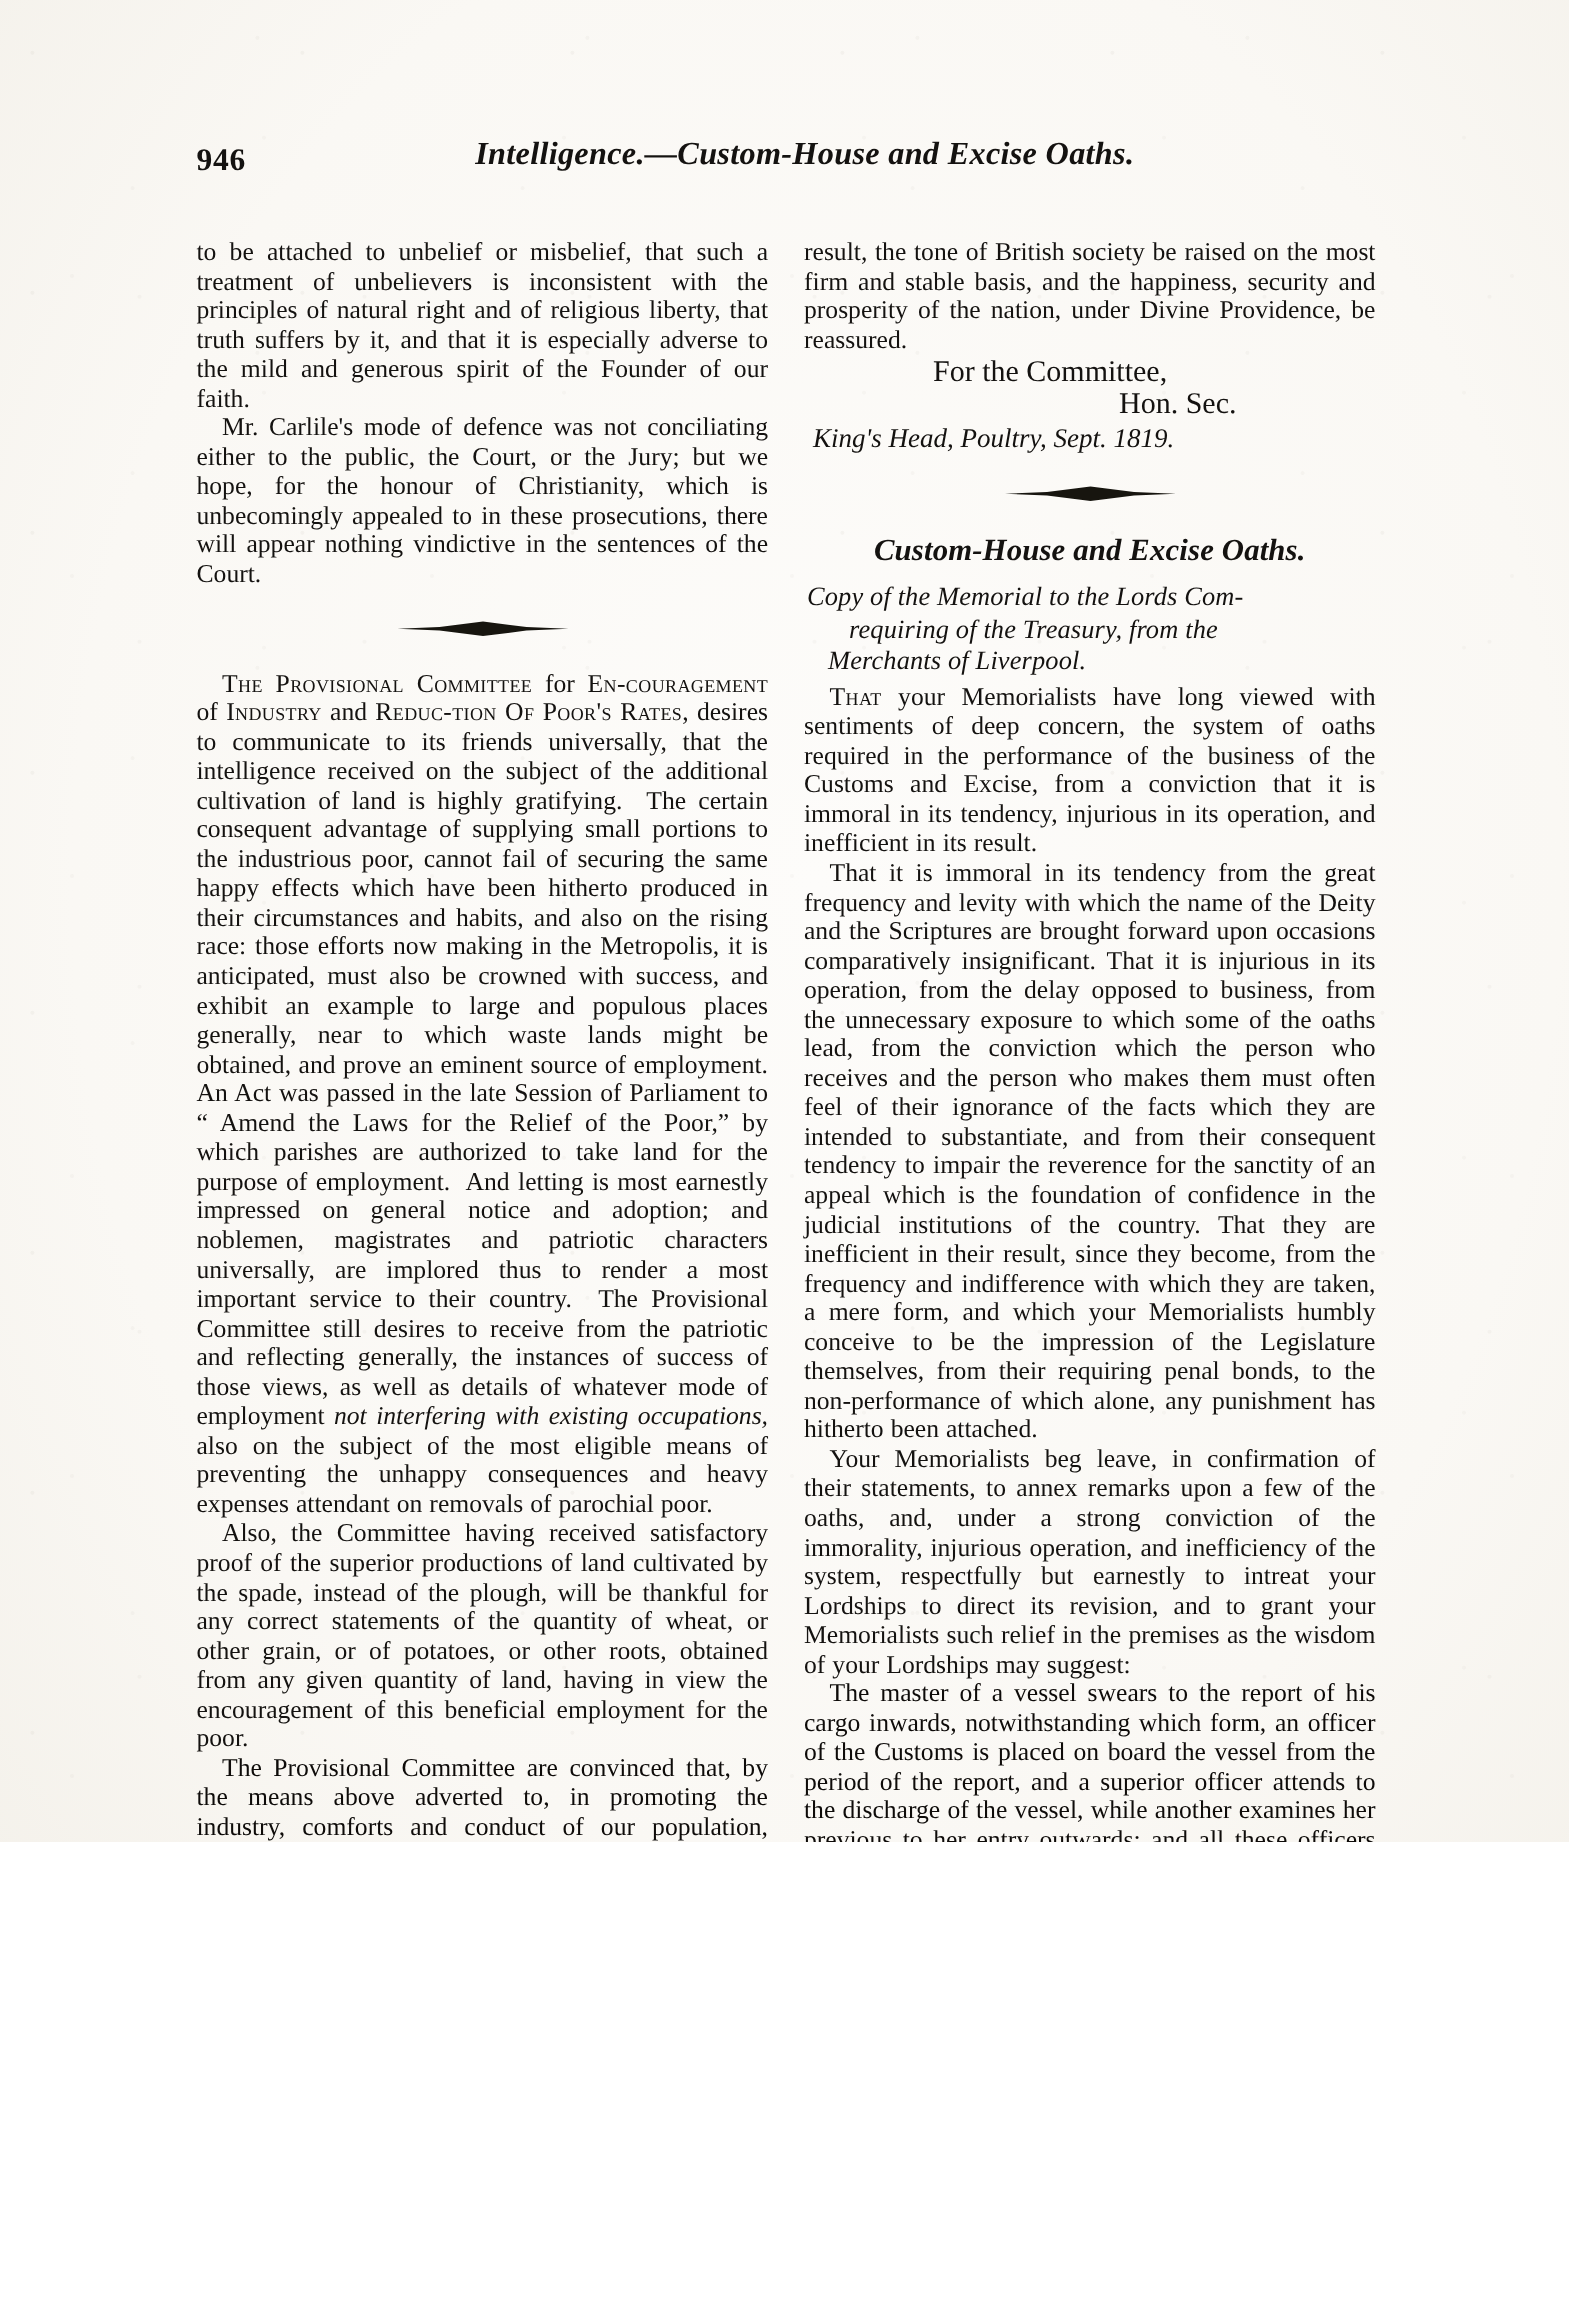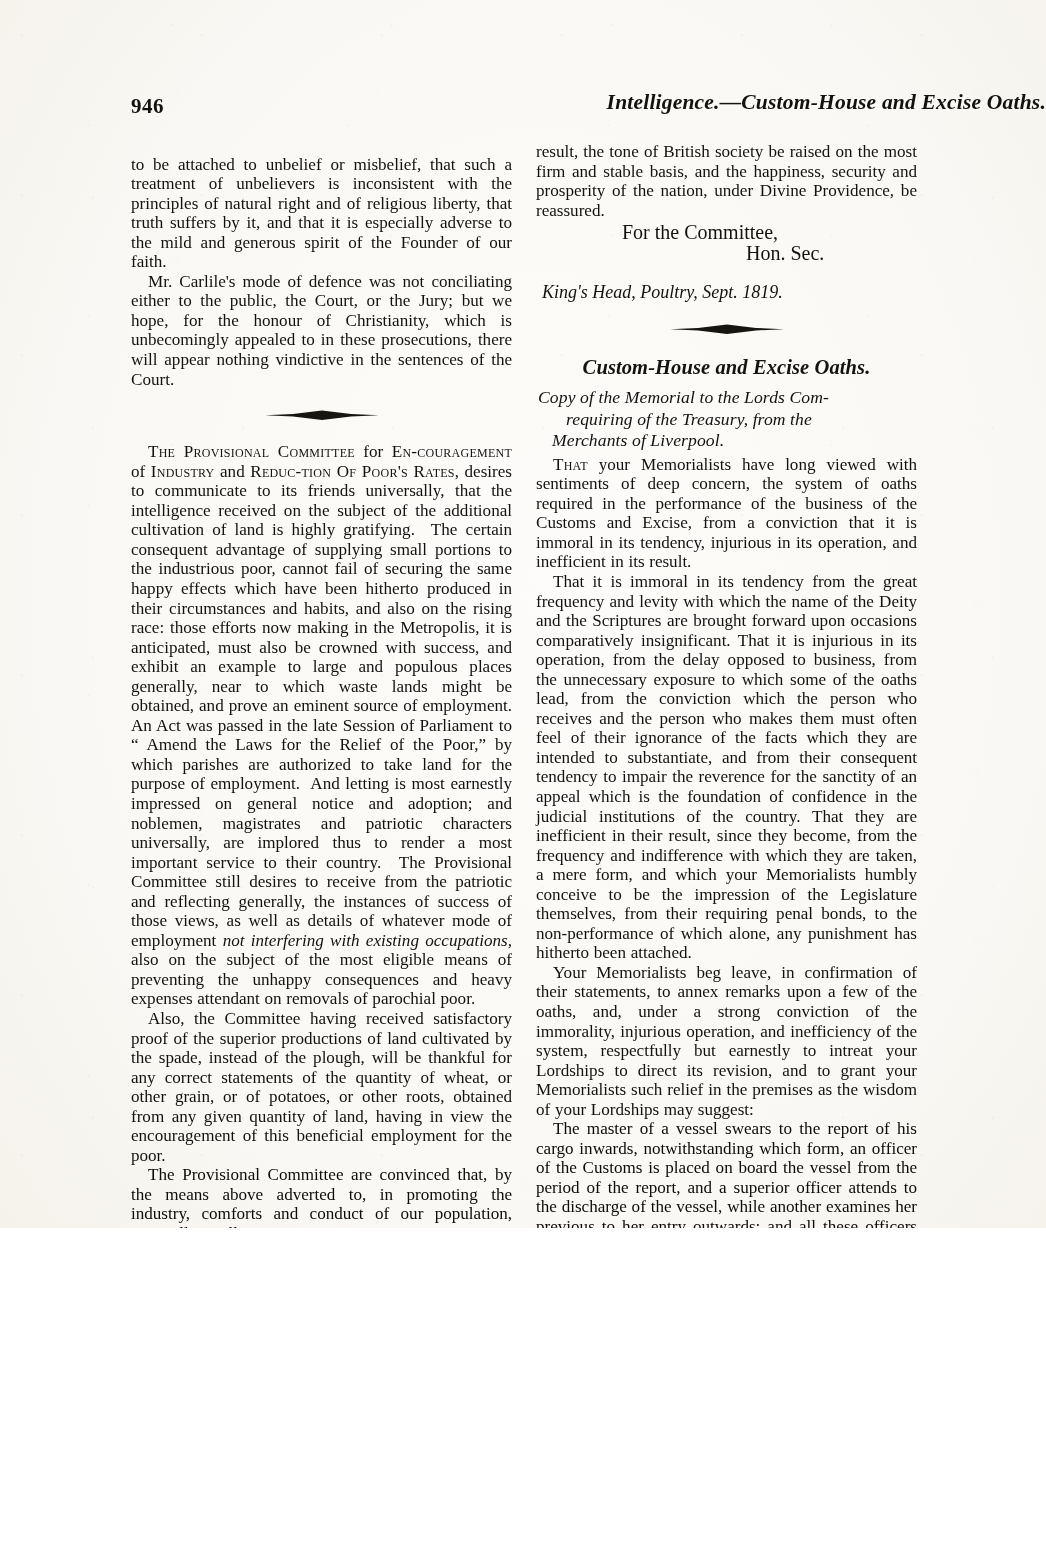--- a/index.html
+++ b/index.html
@@ -52,37 +52,36 @@
     top: 8px;
     font-size: 21px;
     font-weight: 700;
     letter-spacing: .5px;
     font-family: "Liberation Serif", serif;
   }
   .runhead-title {
     position: absolute;
     left: 0; right: 0;
     top: 4px;
-    text-align: right;
+    text-align: center;
     font-style: italic;
     font-weight: 700;
     font-size: 21.5px;
     letter-spacing: .2px;
     padding-left: 27px;
   }
 
   
   #columns {
     position: absolute;
-    top: 142px;
+    top: 158px;
     left: 131px;
     width: 786px;
     display: flex;
     gap: 24px;
-    align-items: center;
   }
   .col {
     width: 381px;
   }
 
   .para {
     margin: 0;
     text-align: justify;
     text-justify: inter-word;
     font-size: 17.1px;
@@ -126,21 +125,21 @@
   .sig-name {
     padding-left: 120px;
     letter-spacing: .7px;
     font-weight: 700;
     font-size: 17.5px;
   }
   .sig-role { padding-left: 210px; }
   .sig-place {
     font-style: italic;
     font-size: 18px;
-    margin-top: 18px;
+    margin-top: 2px;
     padding-left: 6px;
   }
 
   
   .section-title {
     text-align: center;
     font-style: italic;
     font-weight: 700;
     font-size: 20.5px;
     letter-spacing: .1px;

